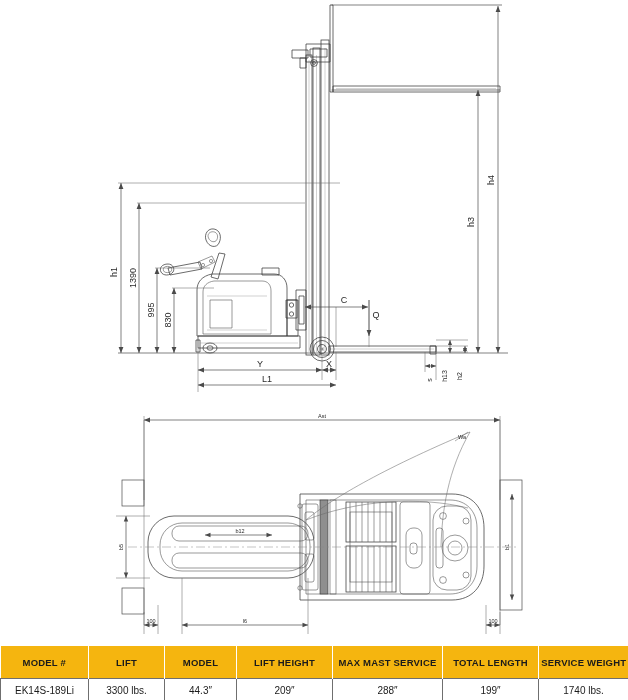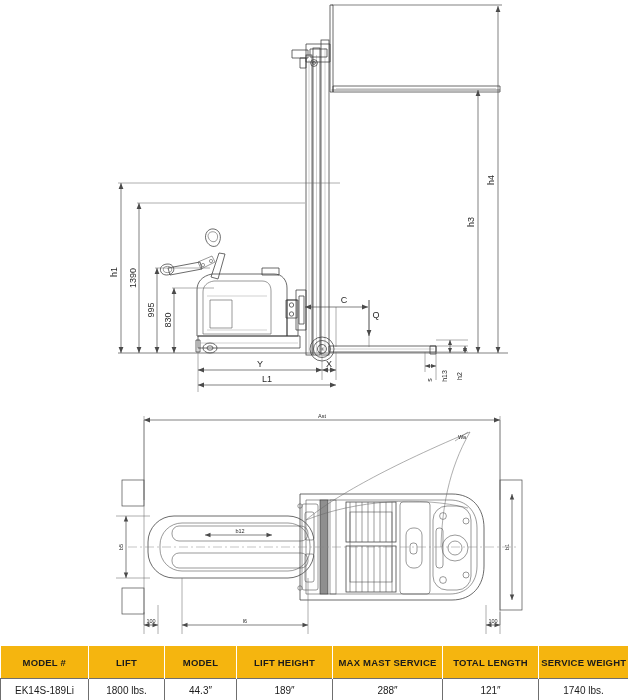--- a/index.html
+++ b/index.html
@@ -428,23 +428,23 @@
         <th>MODEL</th>
         <th>LIFT HEIGHT</th>
         <th>MAX MAST SERVICE</th>
         <th>TOTAL LENGTH</th>
         <th>SERVICE WEIGHT</th>
       </tr>
     </thead>
     <tbody>
       <tr>
         <td>EK14S-189Li</td>
-        <td>1800 lbs.</td>
+        <td>3300 lbs.</td>
         <td>44.3″</td>
-        <td>189″</td>
+        <td>209″</td>
         <td>288″</td>
-        <td>121″</td>
+        <td>199″</td>
         <td>1740 lbs.</td>
       </tr>
     </tbody>
   </table>
 
 </div>
 
 </body></html>

